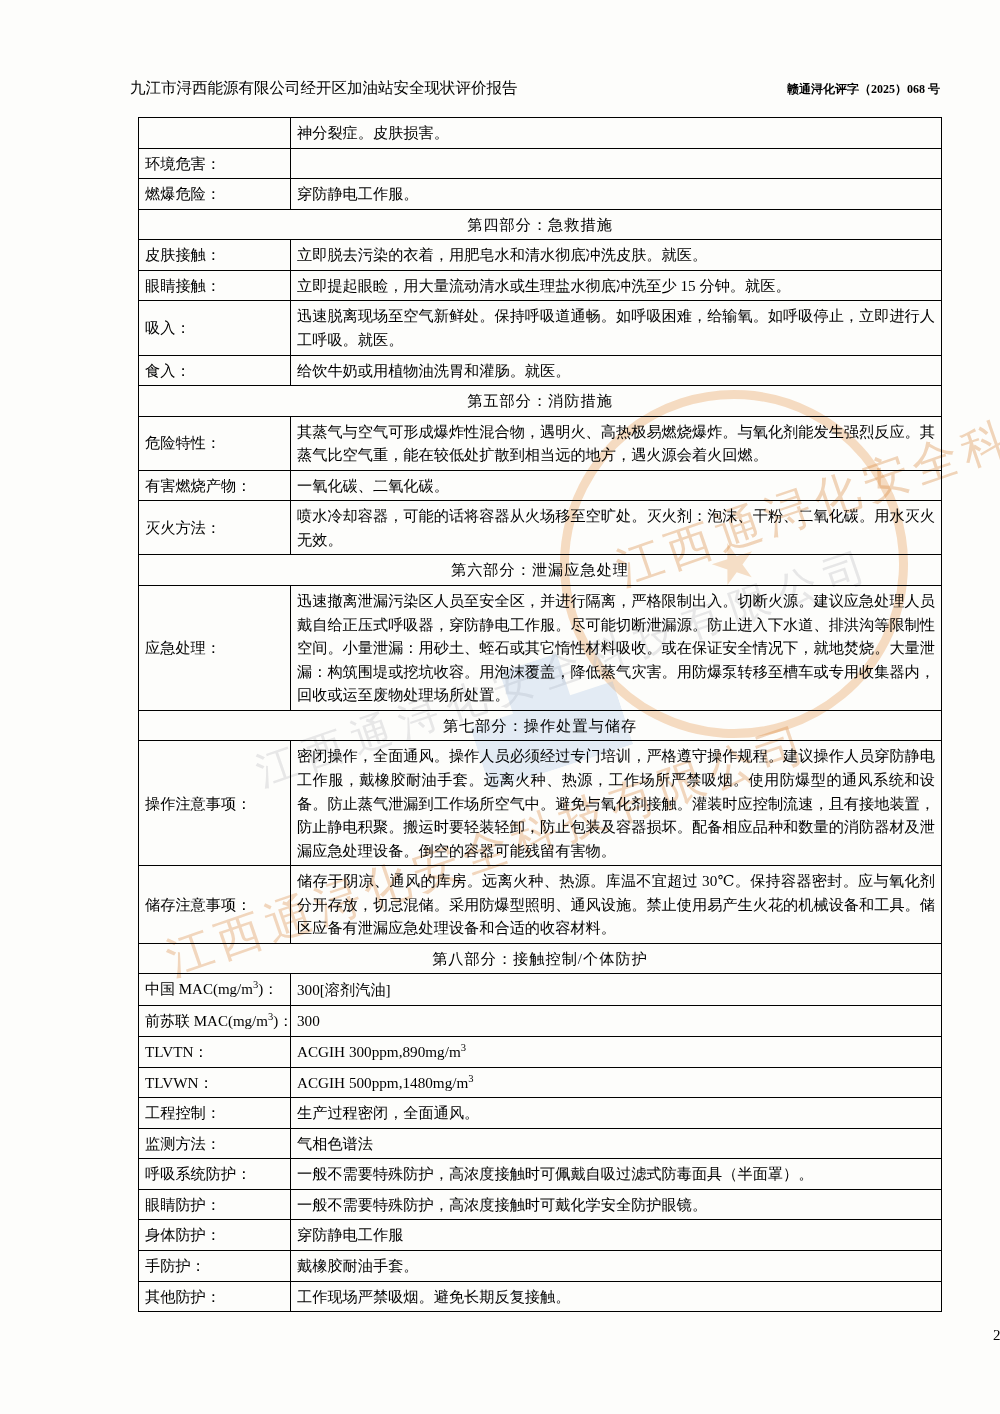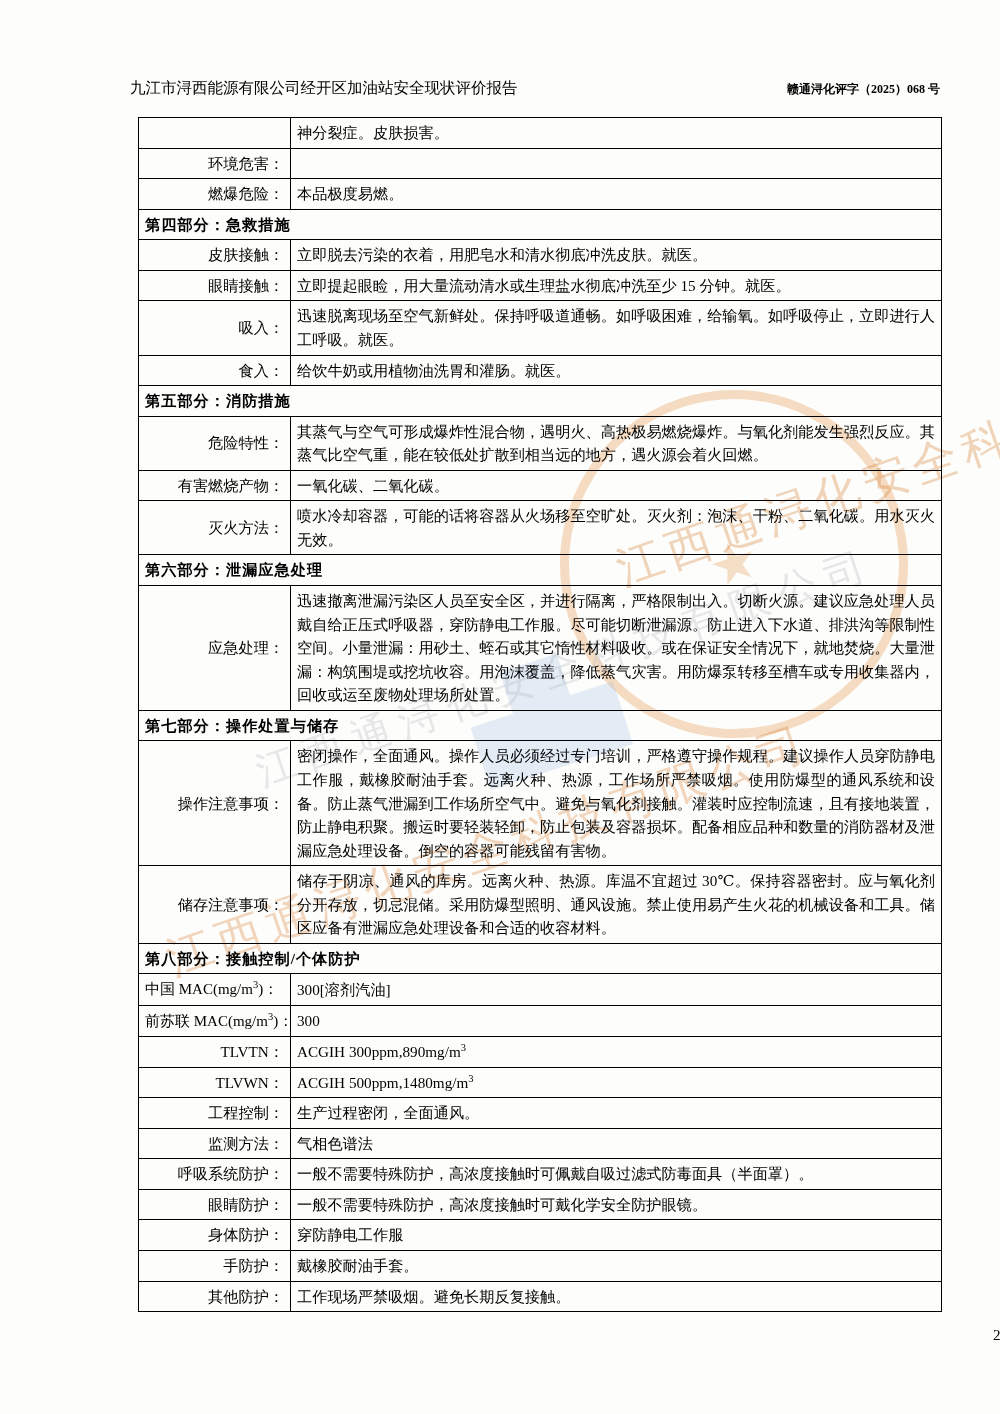--- a/index.html
+++ b/index.html
@@ -110,37 +110,37 @@
     line-height: 1.55;
   }
   table.msds td {
     border: 1px solid #000;
     padding: 3px 6px;
     vertical-align: middle;
     background: transparent;
   }
   td.label {
     width: 152px;
-    text-align: right;
+    text-align: left;
     padding-right: 8px;
     white-space: nowrap;
   }
   td.label-left {
     width: 152px;
     text-align: left;
     padding-left: 4px;
     white-space: nowrap;
     font-size: 15px;
   }
   td.value {
     text-align: left;
   }
   td.section {
-    text-align: left;
-    font-weight: bold;
+    text-align: center;
+    font-weight: normal;
     letter-spacing: 1px;
   }
   td.just {
     text-align: justify;
     text-justify: inter-ideograph;
   }
   sup { font-size: 70%; }
   
   .footer {
     position: absolute;
@@ -180,21 +180,21 @@
           <tr>
             <td class="label"></td>
             <td class="value just">神分裂症。皮肤损害。</td>
           </tr>
           <tr>
             <td class="label">环境危害：</td>
             <td class="value just"></td>
           </tr>
           <tr>
             <td class="label">燃爆危险：</td>
-            <td class="value just">本品极度易燃。</td>
+            <td class="value just">穿防静电工作服。</td>
           </tr>
           <tr>
             <td colspan="2" class="section">第四部分：急救措施</td>
           </tr>
           <tr>
             <td class="label">皮肤接触：</td>
             <td class="value just">立即脱去污染的衣着，用肥皂水和清水彻底冲洗皮肤。就医。</td>
           </tr>
           <tr>
             <td class="label">眼睛接触：</td>

